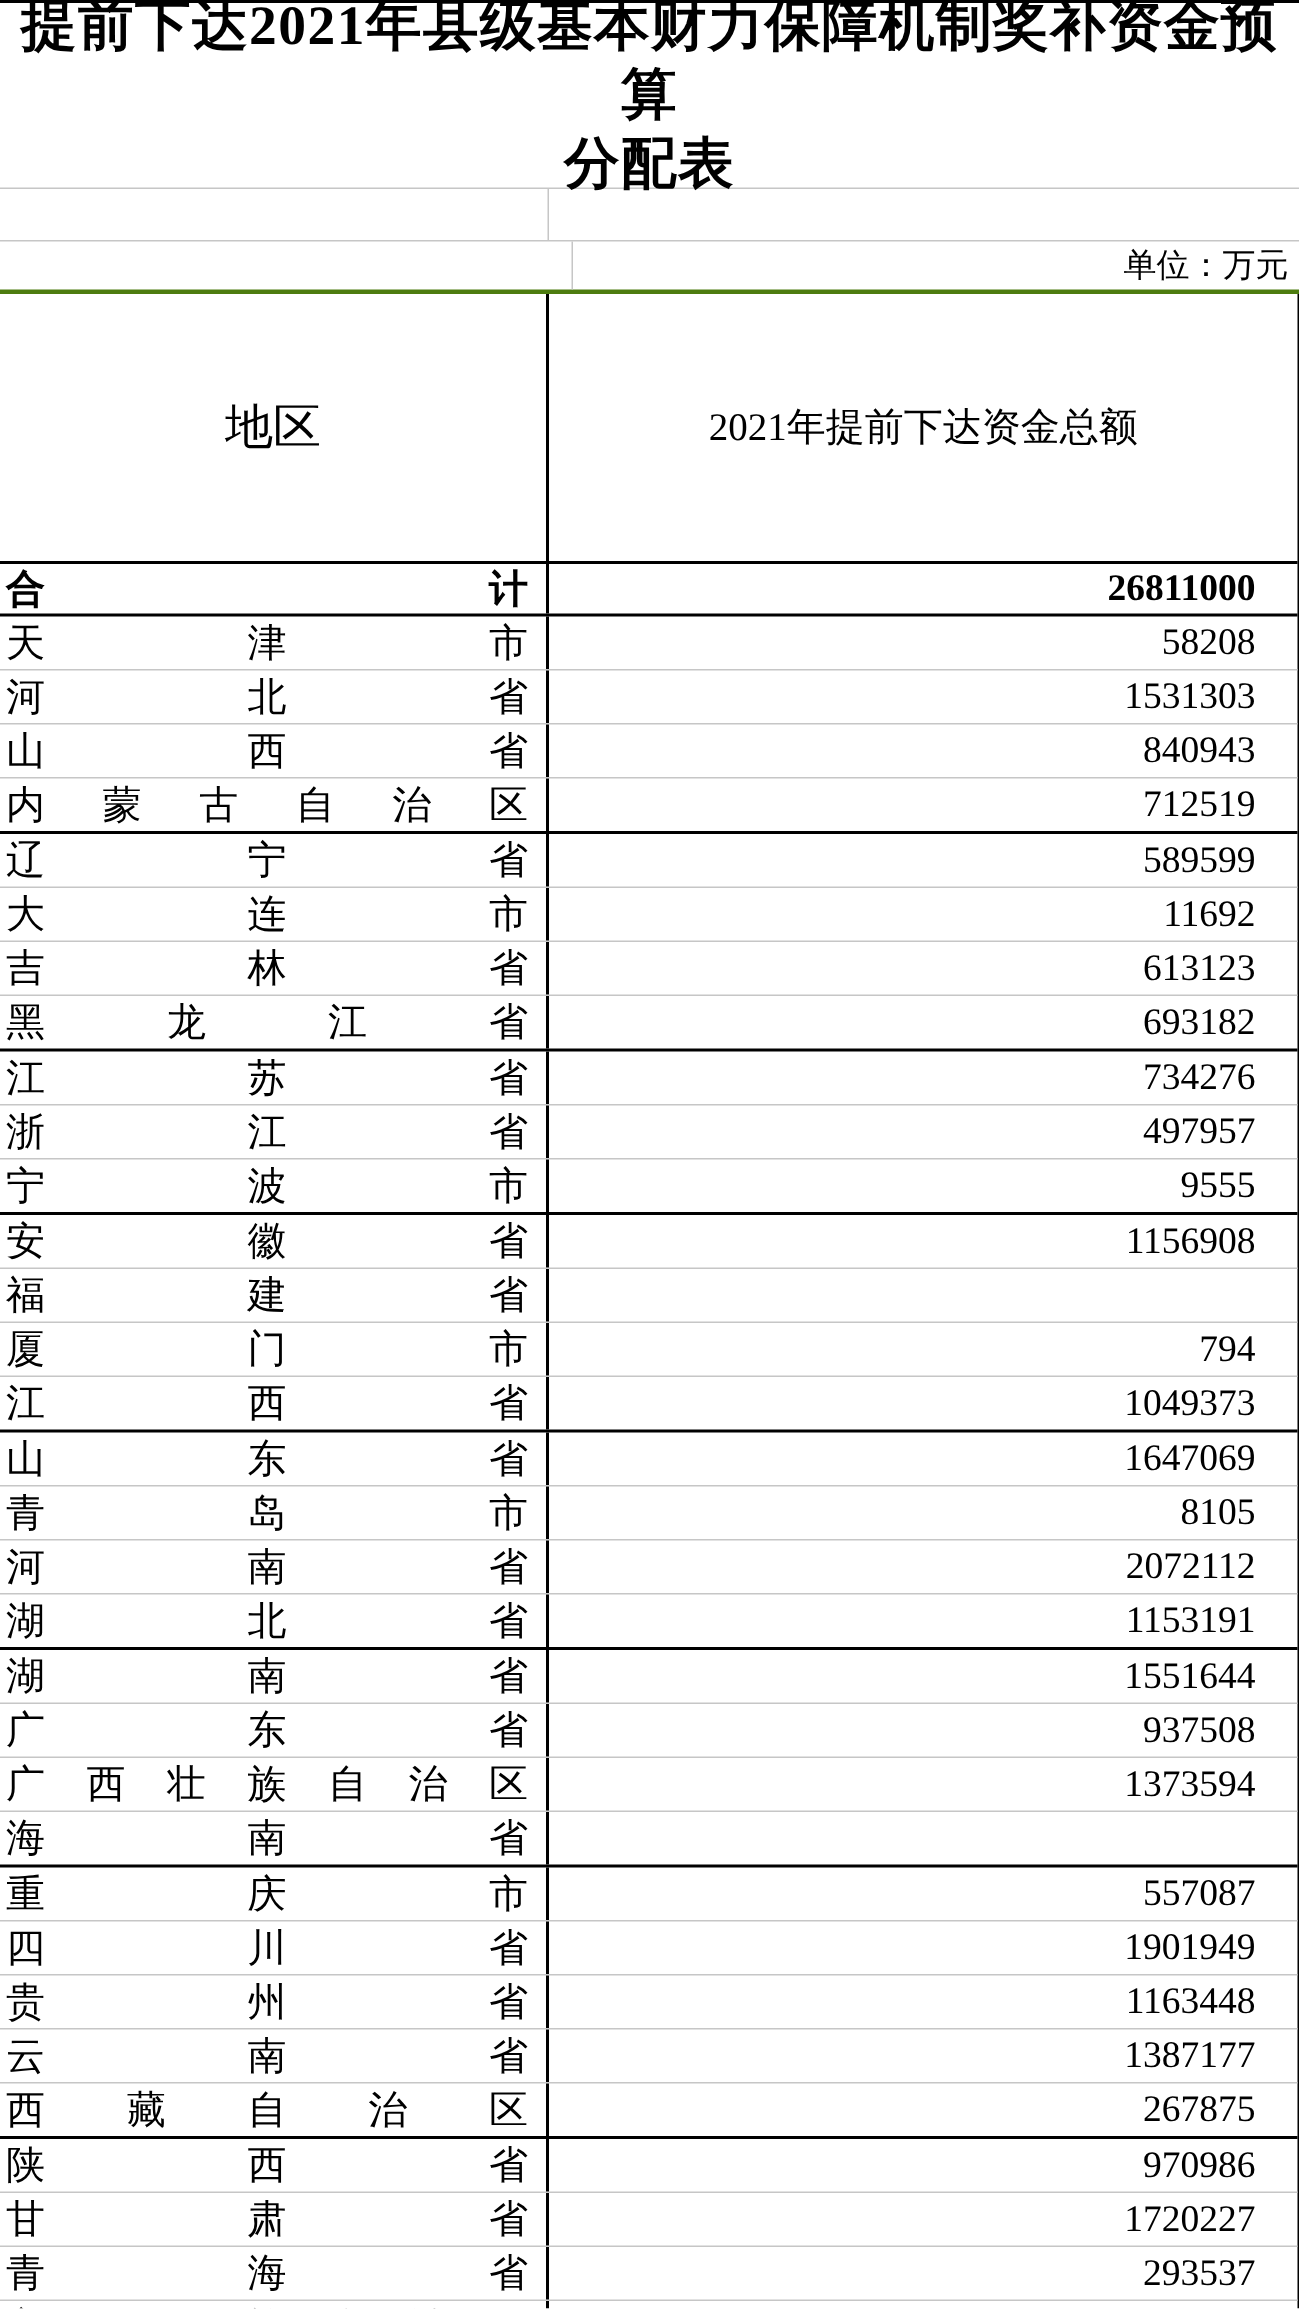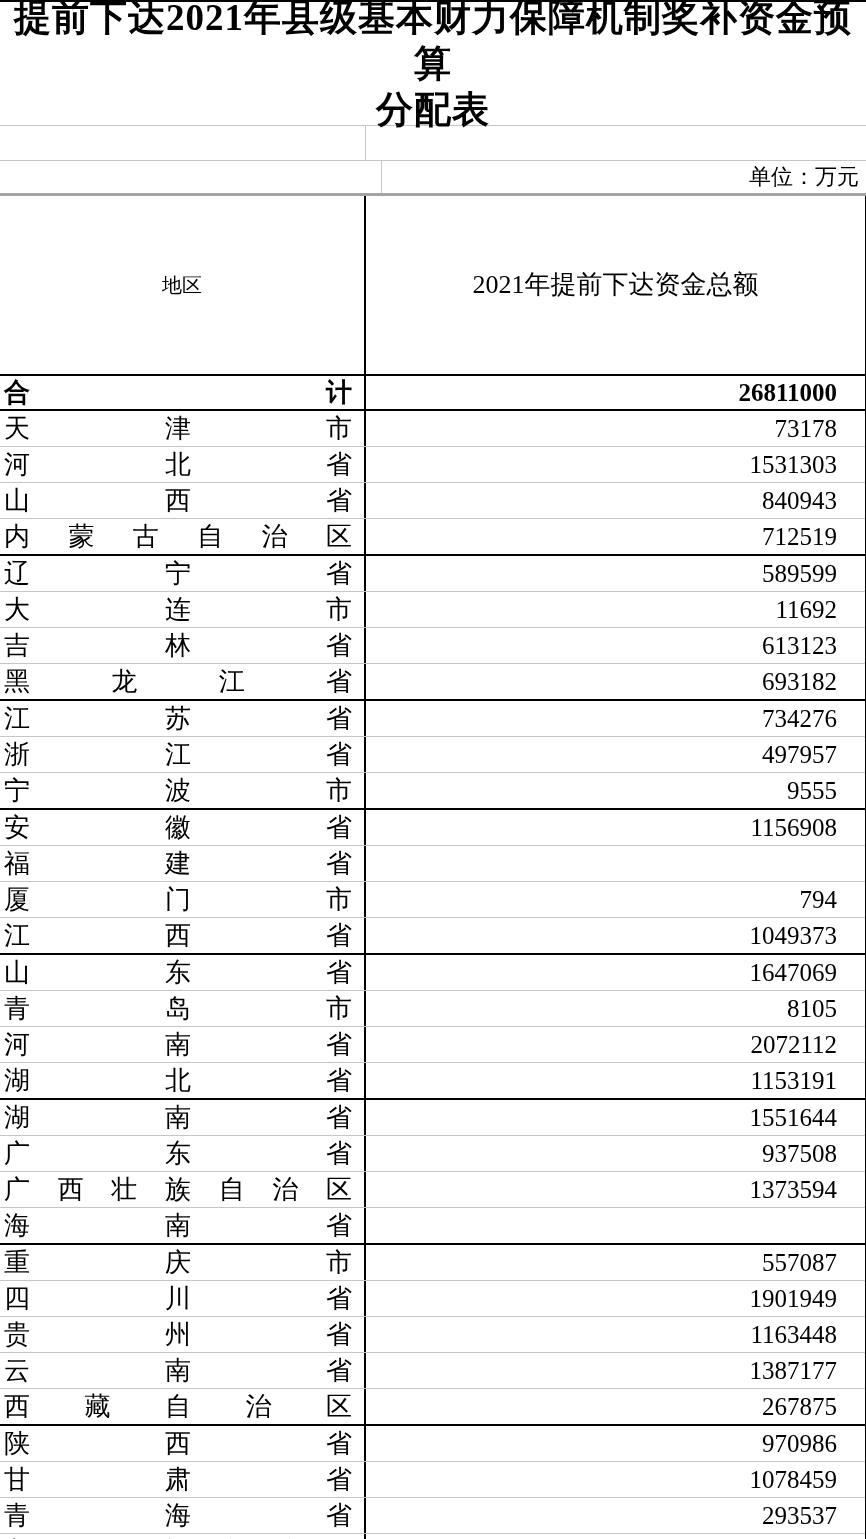--- a/index.html
+++ b/index.html
@@ -42,36 +42,36 @@
   }
   .sub-row .right {
     flex: 1;
     display: flex;
     align-items: center;
     justify-content: flex-end;
     padding-right: 7px;
     font-size: 22px;
   }
   .sub-row-1 { border-bottom: 1px solid #c6c6c6; }
-  .sub-row-2 { border-bottom: 3px solid #a3a3a3; padding-left: 16px; }
+  .sub-row-2 { border-bottom: 3px solid #4d7c0f; padding-left: 16px; }
   
   .tbl { border-right: 1px solid #000; }
   
   .thead {
     height: 180px;
     display: flex;
     border-bottom: 2px solid #000;
   }
   .thead .th-region {
     width: 366px;
     border-right: 2px solid #000;
     display: flex;
     align-items: center;
     justify-content: center;
-    font-size: 20px;
+    font-size: 32px;
   }
   .thead .th-amount {
     flex: 1;
     display: flex;
     flex-direction: row;
     align-items: center;
     justify-content: center;
     font-size: 26px;
     line-height: 40px;
     text-align: center;
@@ -159,21 +159,21 @@
       <div class="td amount">26811000</div>
     </div>
 
     <div class="tbody">
         <div class="tr">
     <div class="td region">
             <span class="ch">天</span>
             <span class="ch">津</span>
             <span class="ch">市</span>
           </div>
-    <div class="td amount">73178</div>
+    <div class="td amount">58208</div>
   </div>
         <div class="tr">
     <div class="td region">
             <span class="ch">河</span>
             <span class="ch">北</span>
             <span class="ch">省</span>
           </div>
     <div class="td amount">1531303</div>
   </div>
         <div class="tr">
@@ -399,21 +399,21 @@
             <span class="ch">省</span>
           </div>
     <div class="td amount">970986</div>
   </div>
         <div class="tr">
     <div class="td region">
             <span class="ch">甘</span>
             <span class="ch">肃</span>
             <span class="ch">省</span>
           </div>
-    <div class="td amount">1078459</div>
+    <div class="td amount">1720227</div>
   </div>
         <div class="tr">
     <div class="td region">
             <span class="ch">青</span>
             <span class="ch">海</span>
             <span class="ch">省</span>
           </div>
     <div class="td amount">293537</div>
   </div>
         <div class="tr">

